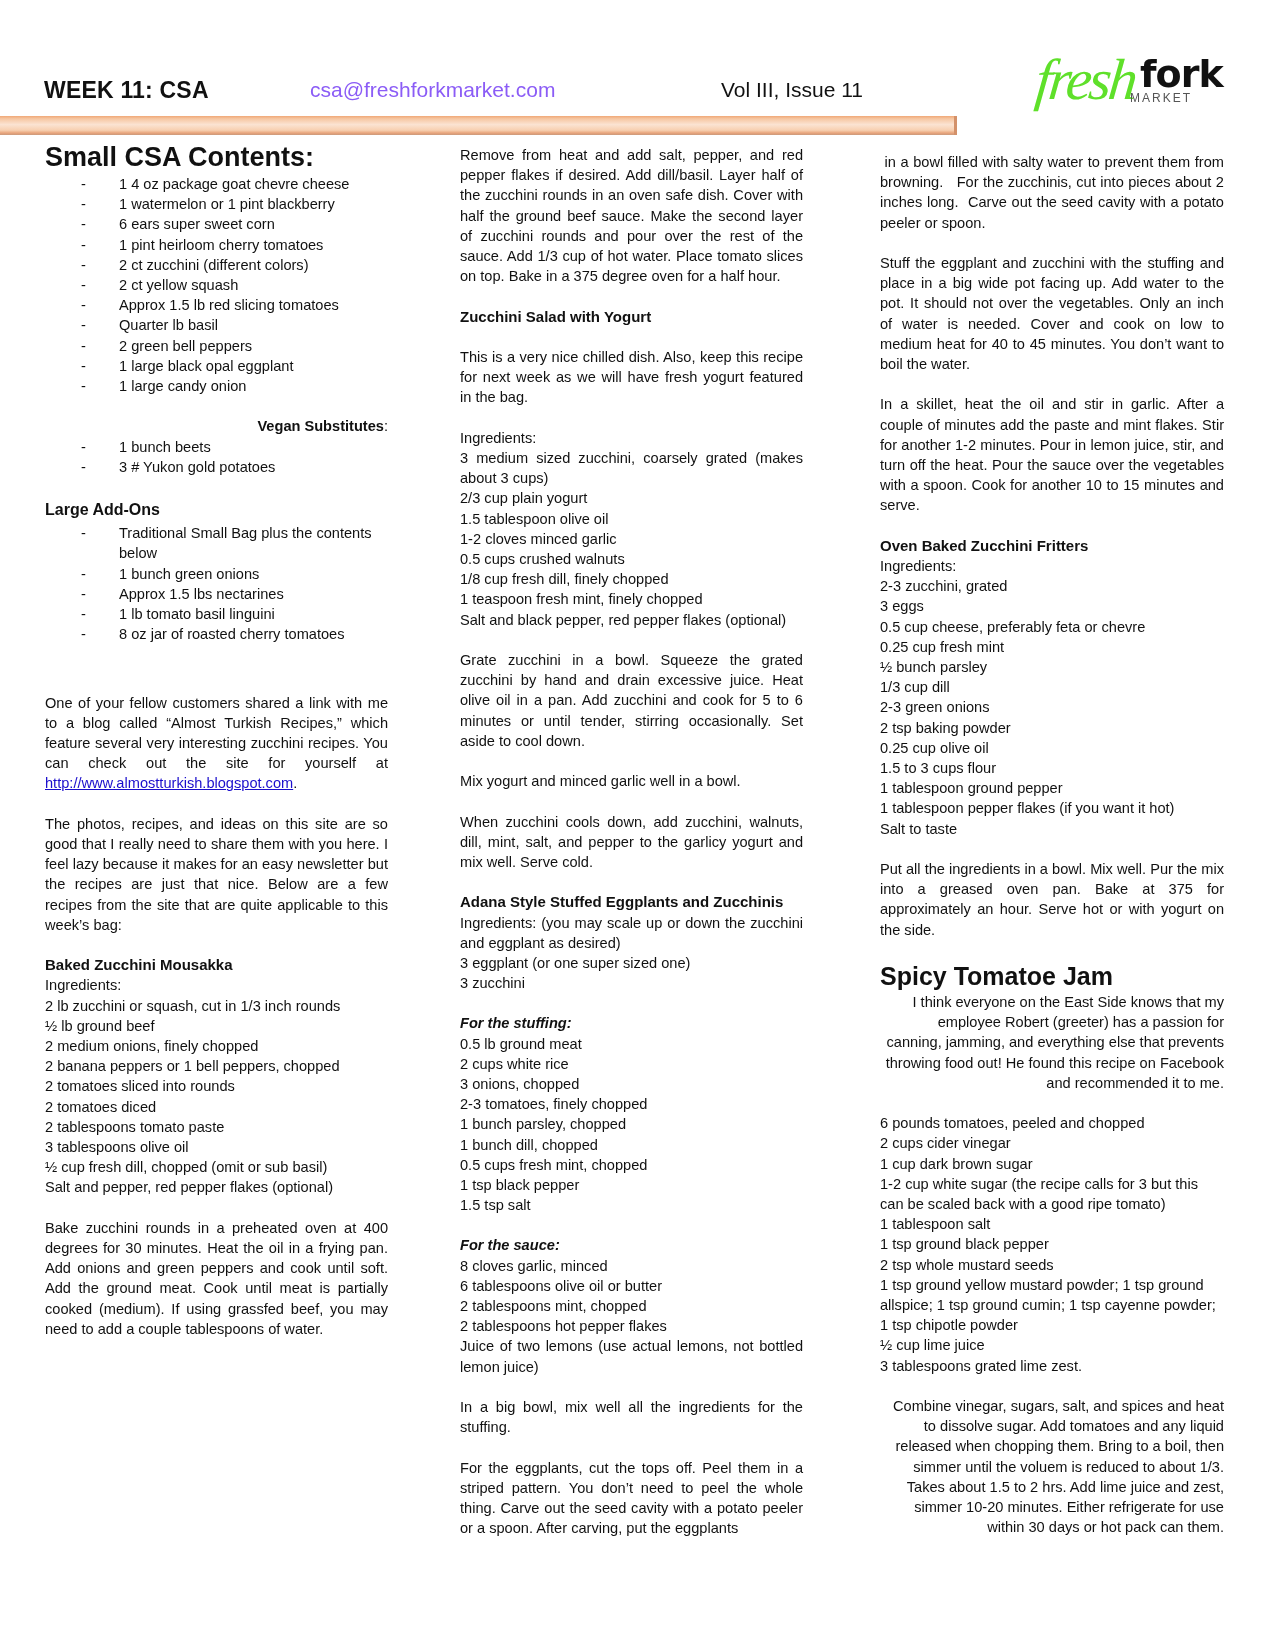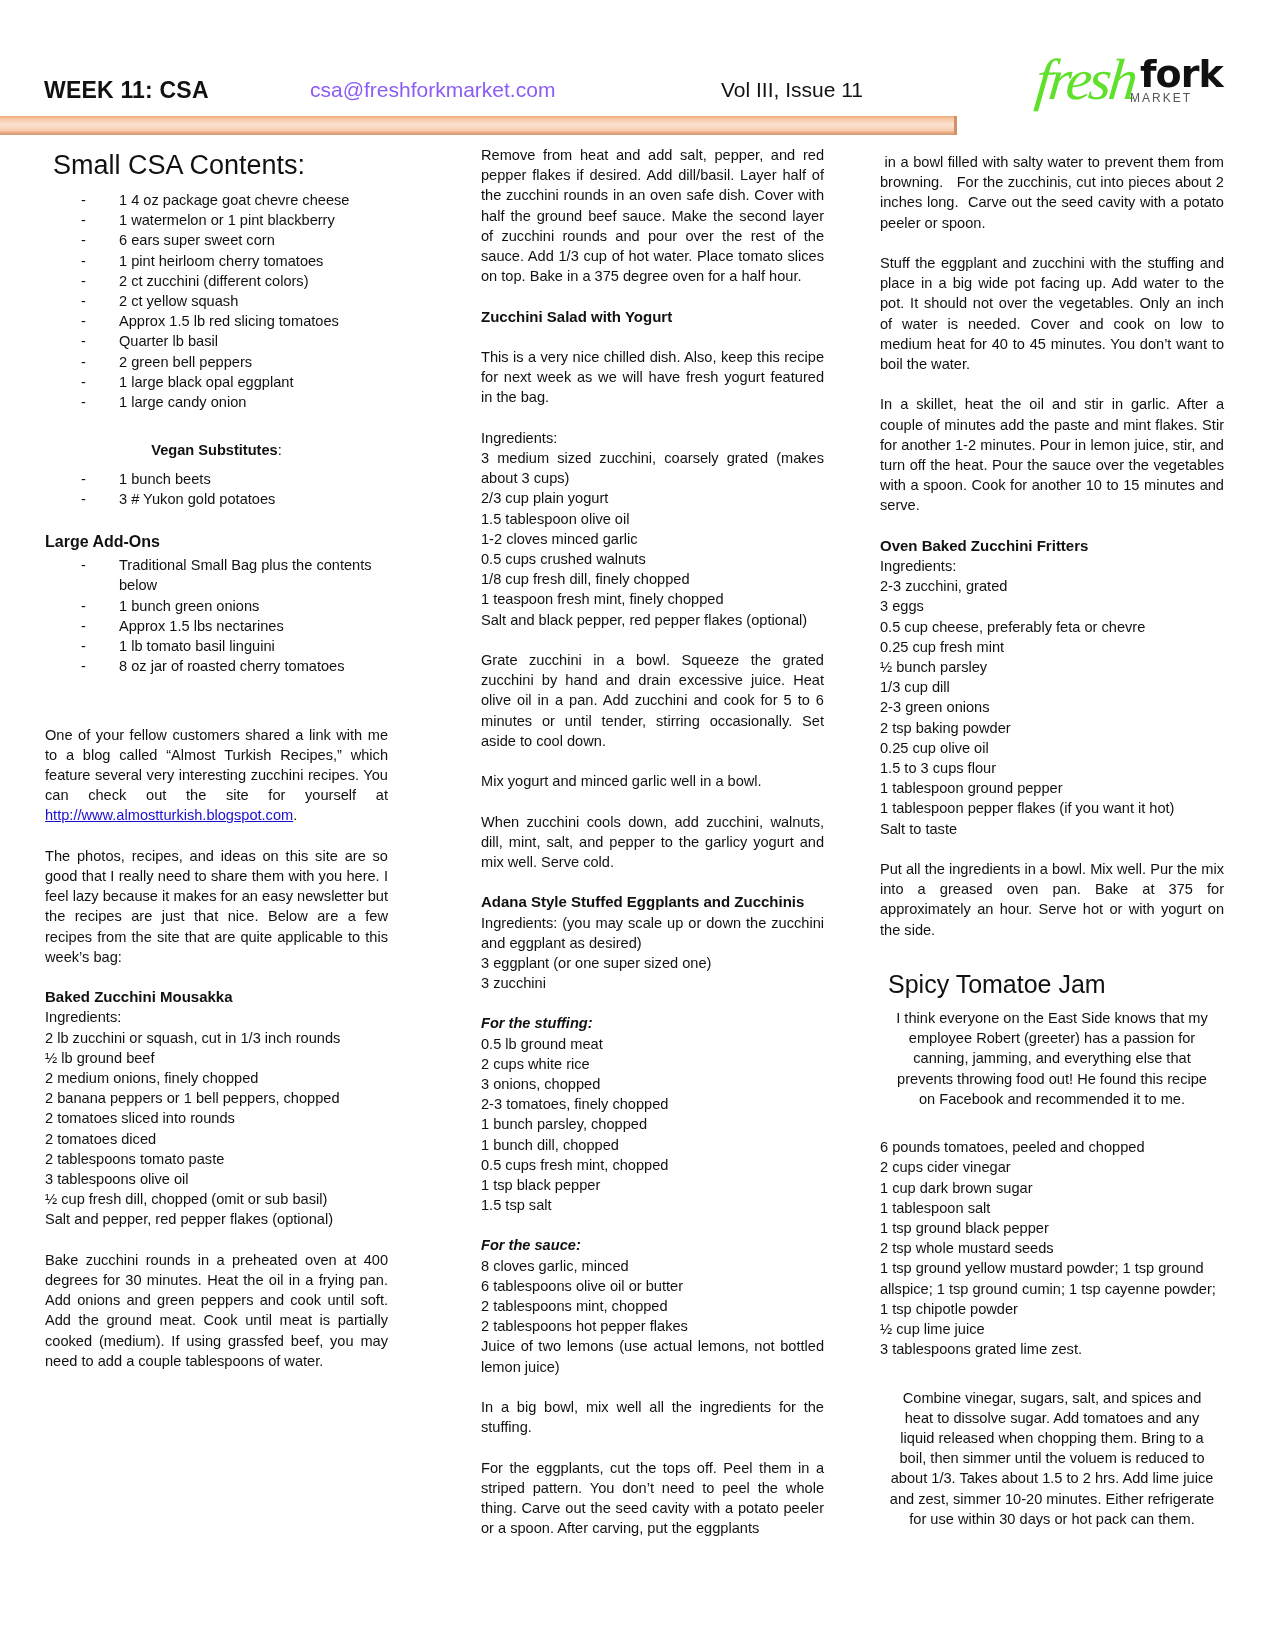--- a/index.html
+++ b/index.html
@@ -14,30 +14,30 @@
     border-right: 3px solid #d3916a; }
   .logo { position: absolute; left: 1028px; top: 48px; width: 200px; height: 72px; }
   .logo .fresh { position: absolute; left: 8px; top: 0; font-family: "Liberation Serif", serif;
     font-style: italic; font-size: 58px; color: #5fe02a; letter-spacing: -3px; line-height: 64px; transform: skewX(-6deg); }
   .logo .fork { position: absolute; left: 112px; top: 6px; font-family: "DejaVu Sans", sans-serif;
     font-weight: bold; font-size: 38px; color: #111; letter-spacing: -1px; line-height: 40px; }
   .logo .market { position: absolute; left: 102px; top: 43px; font-size: 12px; color: #555; letter-spacing: 2px; line-height: 14px; }
 
   .col { position: absolute; top: 140px; font-size: 14.6px; line-height: 20.2px; }
   .col1 { left: 45px; width: 343px; }
-  .col2 { left: 481px; width: 343px; }
+  .col2 { left: 460px; width: 343px; }
   .col3 { left: 880px; width: 344px; top: 152px; }
-  .h-big { font-weight: normal; font-size: 27px; line-height: 34px; margin: 8px; }
+  .h-big { font-weight: bold; font-size: 27px; line-height: 34px; margin: 0; }
   .h-mid { font-weight: bold; font-size: 16px; line-height: 26px; margin: 0; }
   .h-sm { font-weight: bold; font-size: 15px; line-height: 20.2px; margin: 0; }
   .list { margin: 0; padding: 0; list-style: none; }
   .list li { position: relative; padding-left: 74px; }
   .list li .dash { position: absolute; left: 36px; top: 0; }
   .p { margin: 0; text-align: justify; }
-  .pl { margin: 8px; text-align: center; }
+  .pl { margin: 0; text-align: right; }
   .line { display: block; }
   .gap { height: 20.2px; }
   .link { color: #1a0dcc; text-decoration: underline; }
   .bi { font-weight: bold; font-style: italic; margin-top: 20px; }
 </style>
 </head>
 <body>
 
 <div class="hdr-item hdr-week">WEEK 11:  CSA</div>
 <a class="hdr-item hdr-email">csa@freshforkmarket.com</a>
@@ -188,20 +188,21 @@
   <div class="gap"></div>
   <p class="p">Put all the ingredients in a bowl.  Mix well.  Pur the mix into a greased oven pan.  Bake at 375 for approximately an hour.  Serve hot or with yogurt on the side.</p>
   <div class="gap"></div>
   <h2 class="h-big" style="font-size:25px; line-height:32px;">Spicy Tomatoe Jam</h2>
   <p class="pl">I think everyone on the East Side knows that my employee Robert (greeter) has a passion for canning, jamming, and everything else that prevents throwing food out!  He found this recipe on Facebook and recommended it to me.</p>
   <div class="gap"></div>
   <div>
       <div class="line">6 pounds tomatoes, peeled and chopped</div>
       <div class="line">2 cups cider vinegar</div>
       <div class="line">1 cup dark brown sugar</div>
+      <div class="line">1-2 cup white sugar (the recipe calls for 3 but this can be scaled back with a good ripe tomato)</div>
       <div class="line">1 tablespoon salt</div>
       <div class="line">1 tsp ground black pepper</div>
       <div class="line">2 tsp whole mustard seeds</div>
       <div class="line">1 tsp ground yellow mustard powder;  1 tsp ground allspice;  1 tsp ground cumin;  1 tsp cayenne powder;  1 tsp chipotle powder</div>
       <div class="line">½ cup lime juice</div>
       <div class="line">3 tablespoons grated lime zest.</div>
     </div>
   <div class="gap"></div>
   <p class="pl">Combine vinegar, sugars, salt, and spices and heat to dissolve sugar.  Add tomatoes and any liquid released when chopping them.  Bring to a boil, then simmer until the voluem is reduced to about 1/3.  Takes about 1.5 to 2 hrs.  Add lime juice and zest, simmer 10-20 minutes.  Either refrigerate for use within 30 days or hot pack can them.</p>
 </div>

